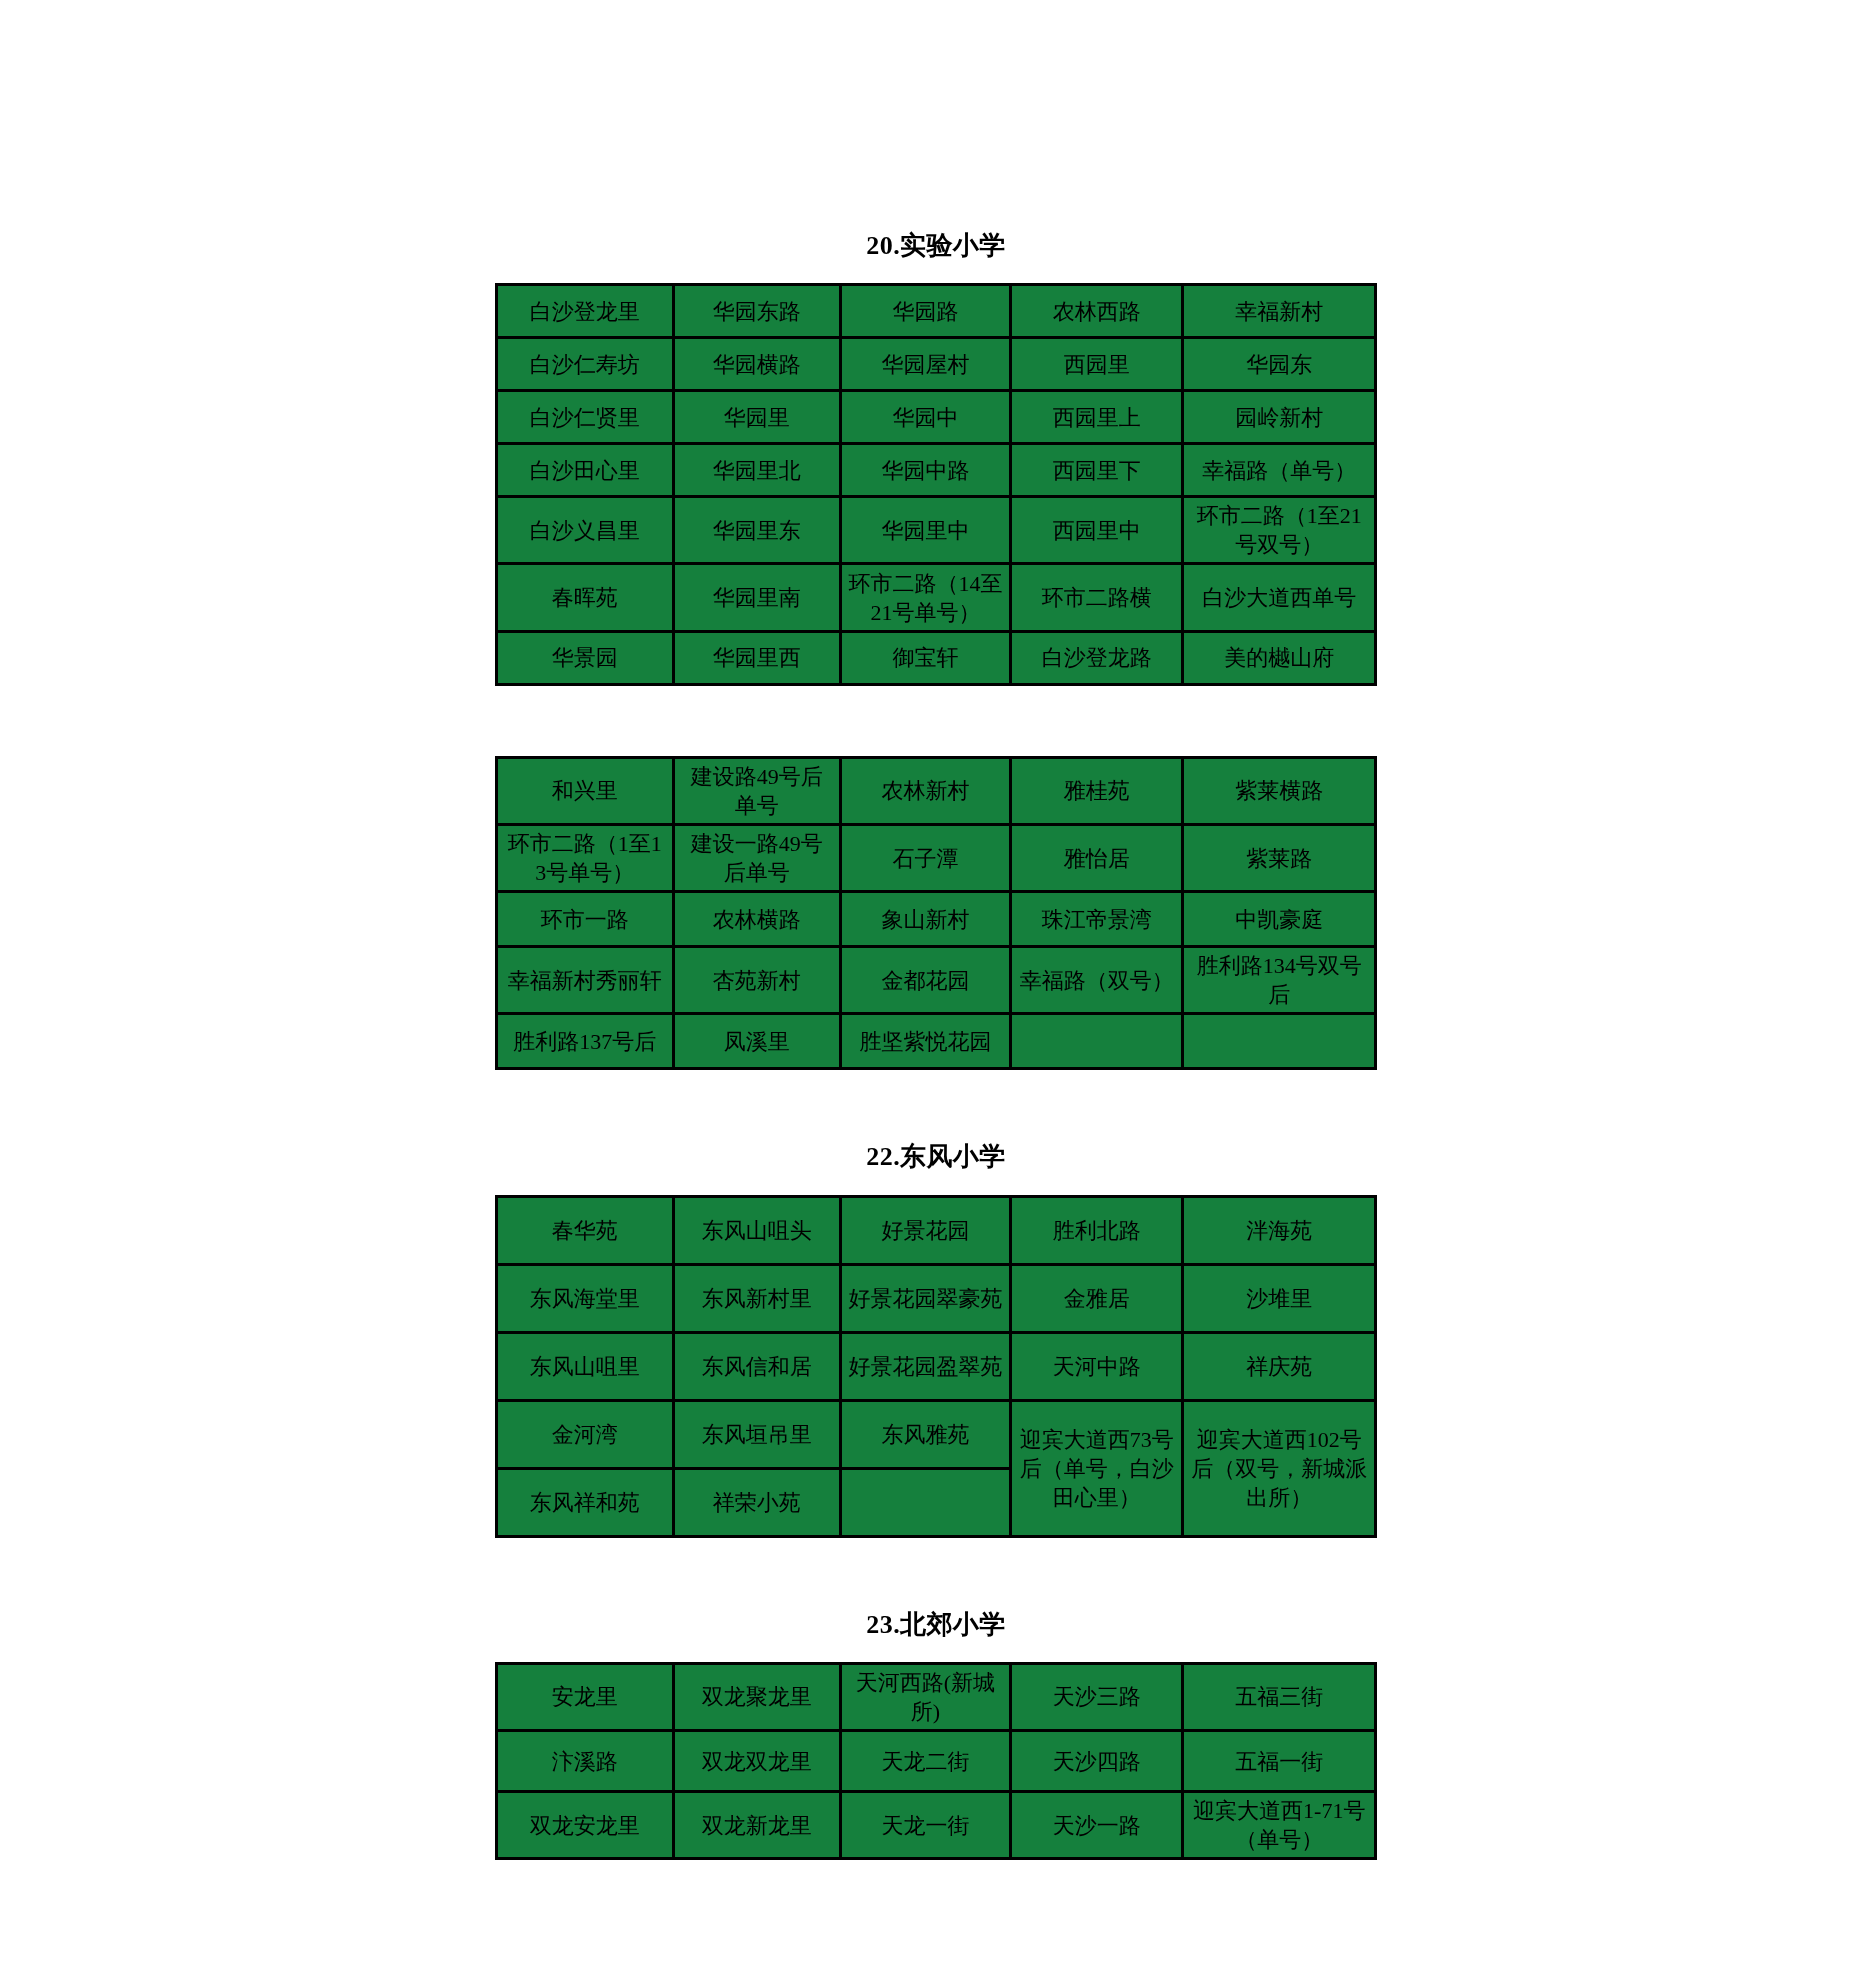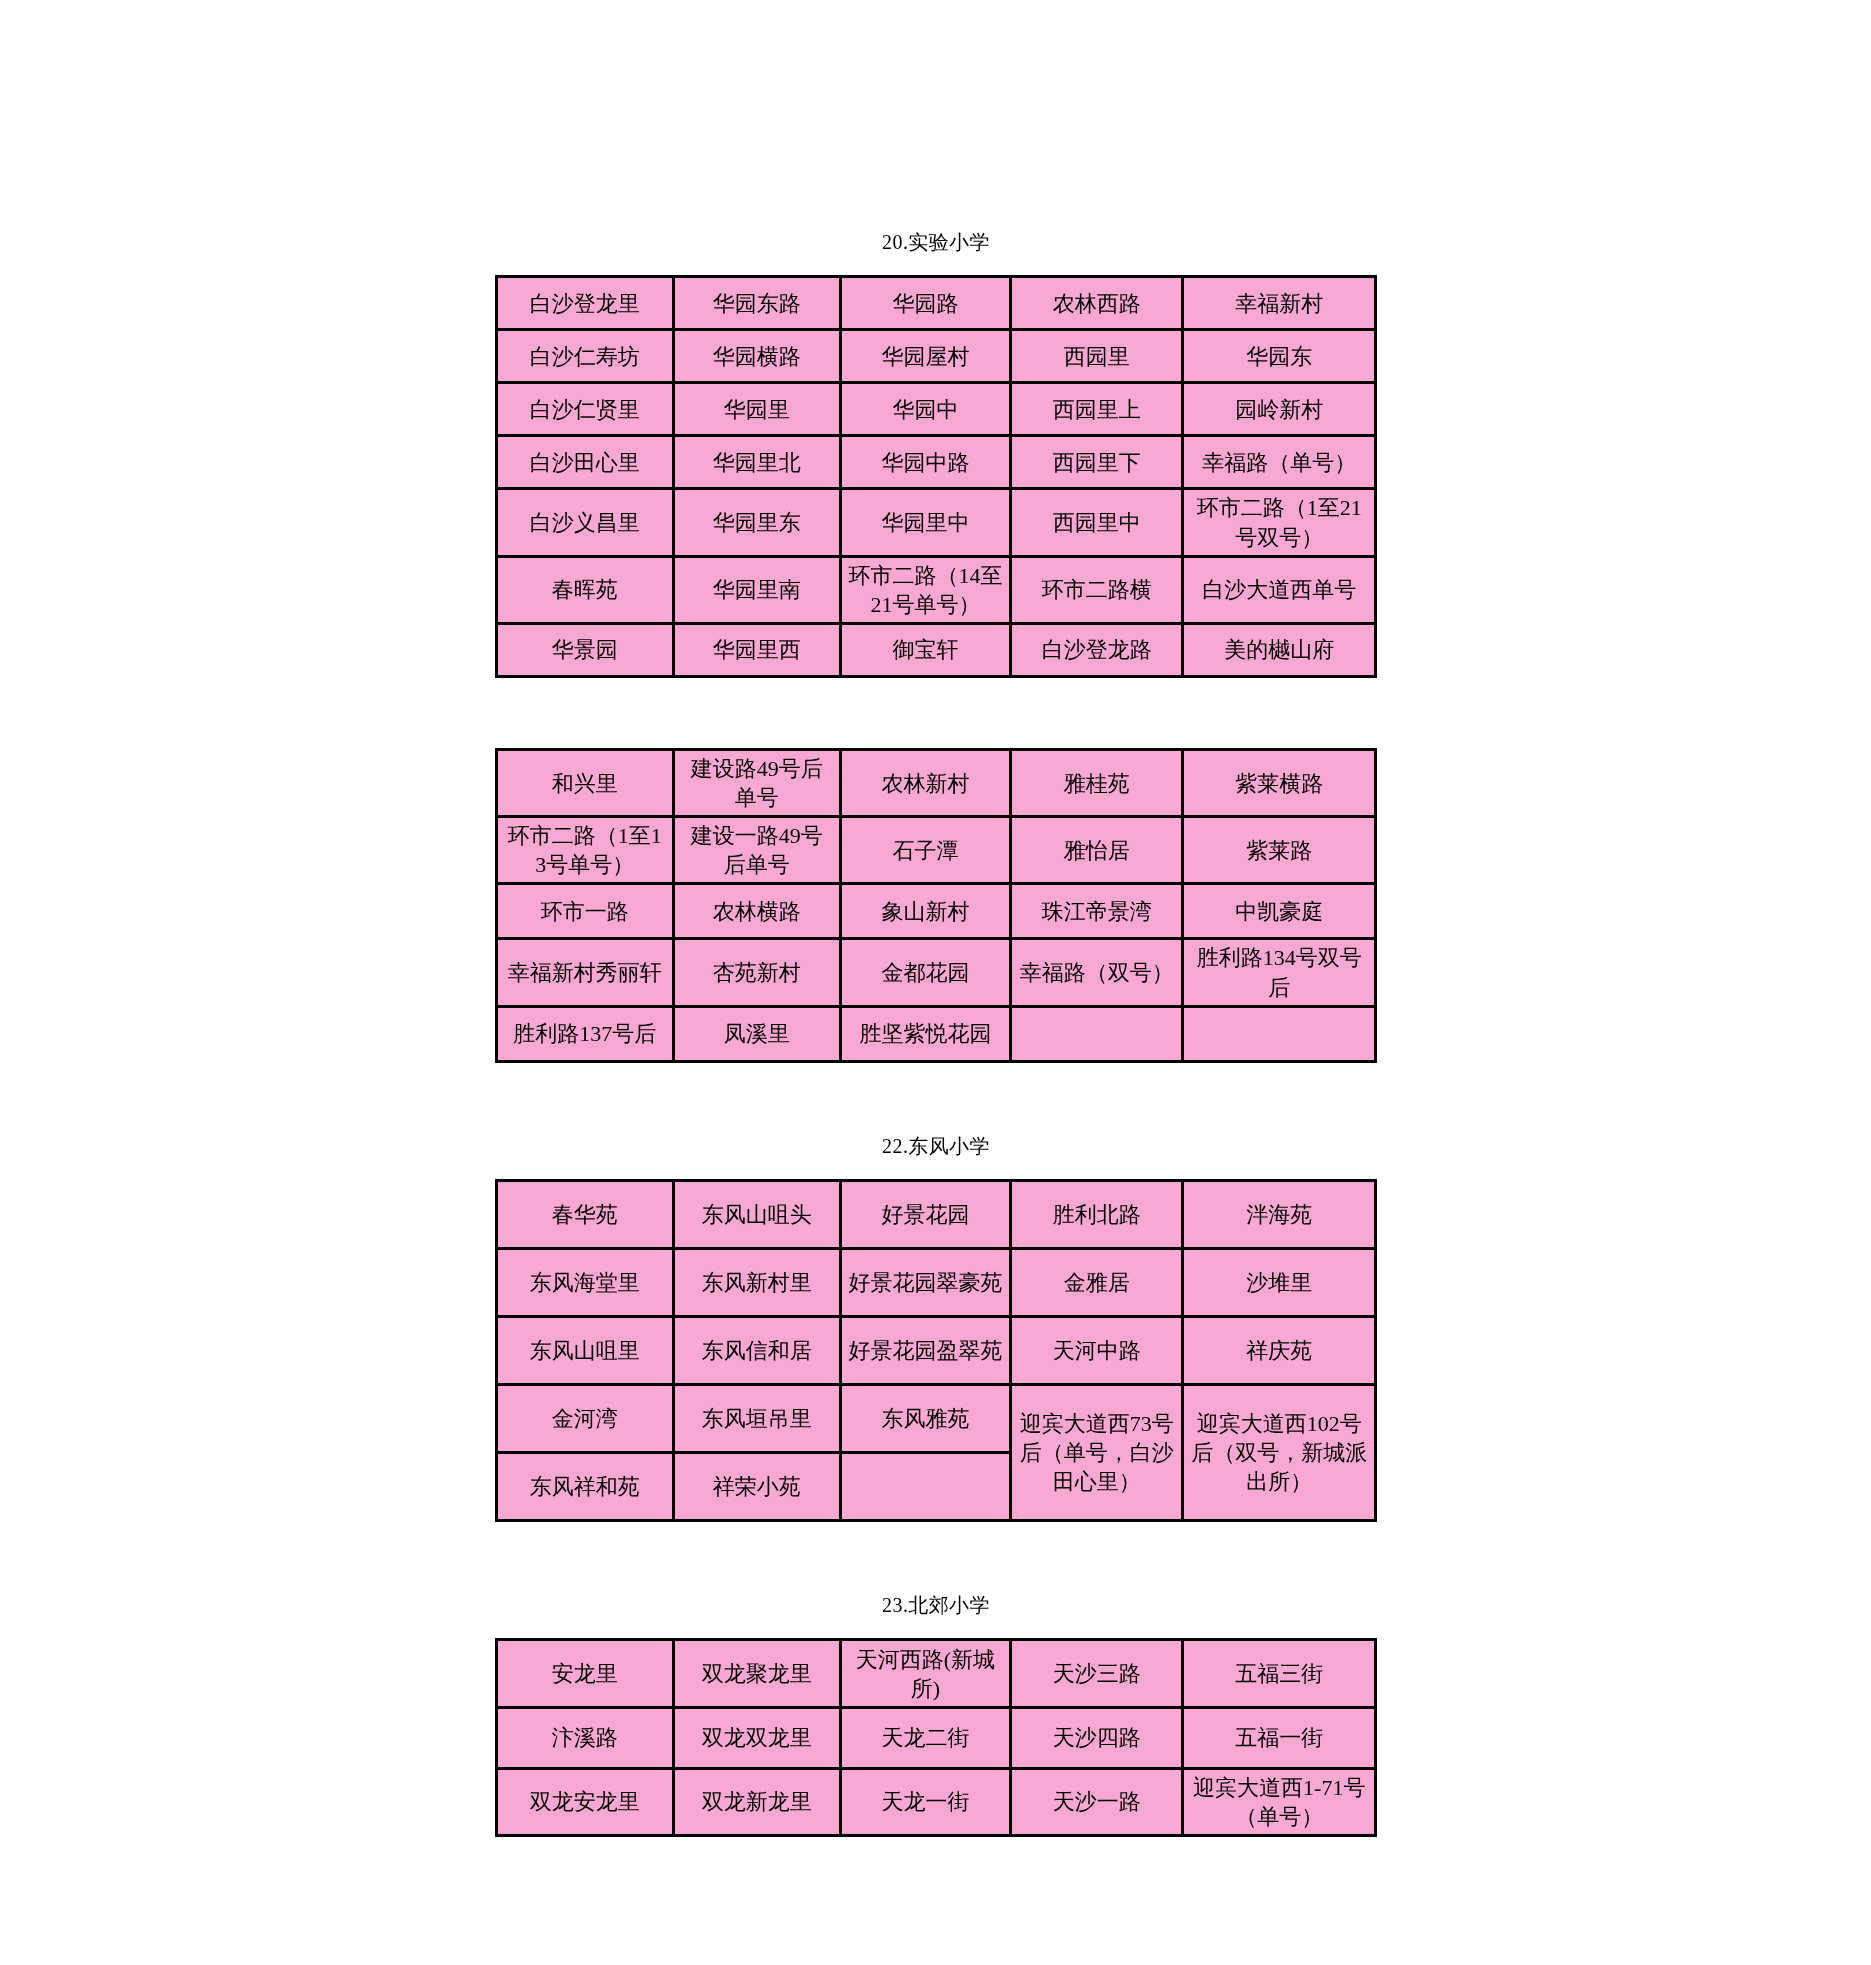--- a/index.html
+++ b/index.html
@@ -24,30 +24,30 @@
   .school-section {
     width: 882px;
     margin: 0 auto;
   }
   .school-section + .school-section {
     margin-top: 70px;
   }
   .section-title {
     margin: 0 0 20.4px 0;
     text-align: center;
-    font-size: 20px;
-    font-weight: normal;
+    font-size: 26px;
+    font-weight: bold;
     line-height: 1.3;
     letter-spacing: 0.4px;
   }
   table.catchment-table {
     border-collapse: collapse;
     width: 100%;
     table-layout: fixed;
-    background: #f9a8d4;
+    background: #15803d;
   }
   table.catchment-table td {
     border: 3.1px solid #000000;
     text-align: center;
     vertical-align: middle;
     font-size: 22px;
     line-height: 1.32;
     padding: 3.1px 5.5px;
     box-sizing: border-box;
     word-break: break-all;

